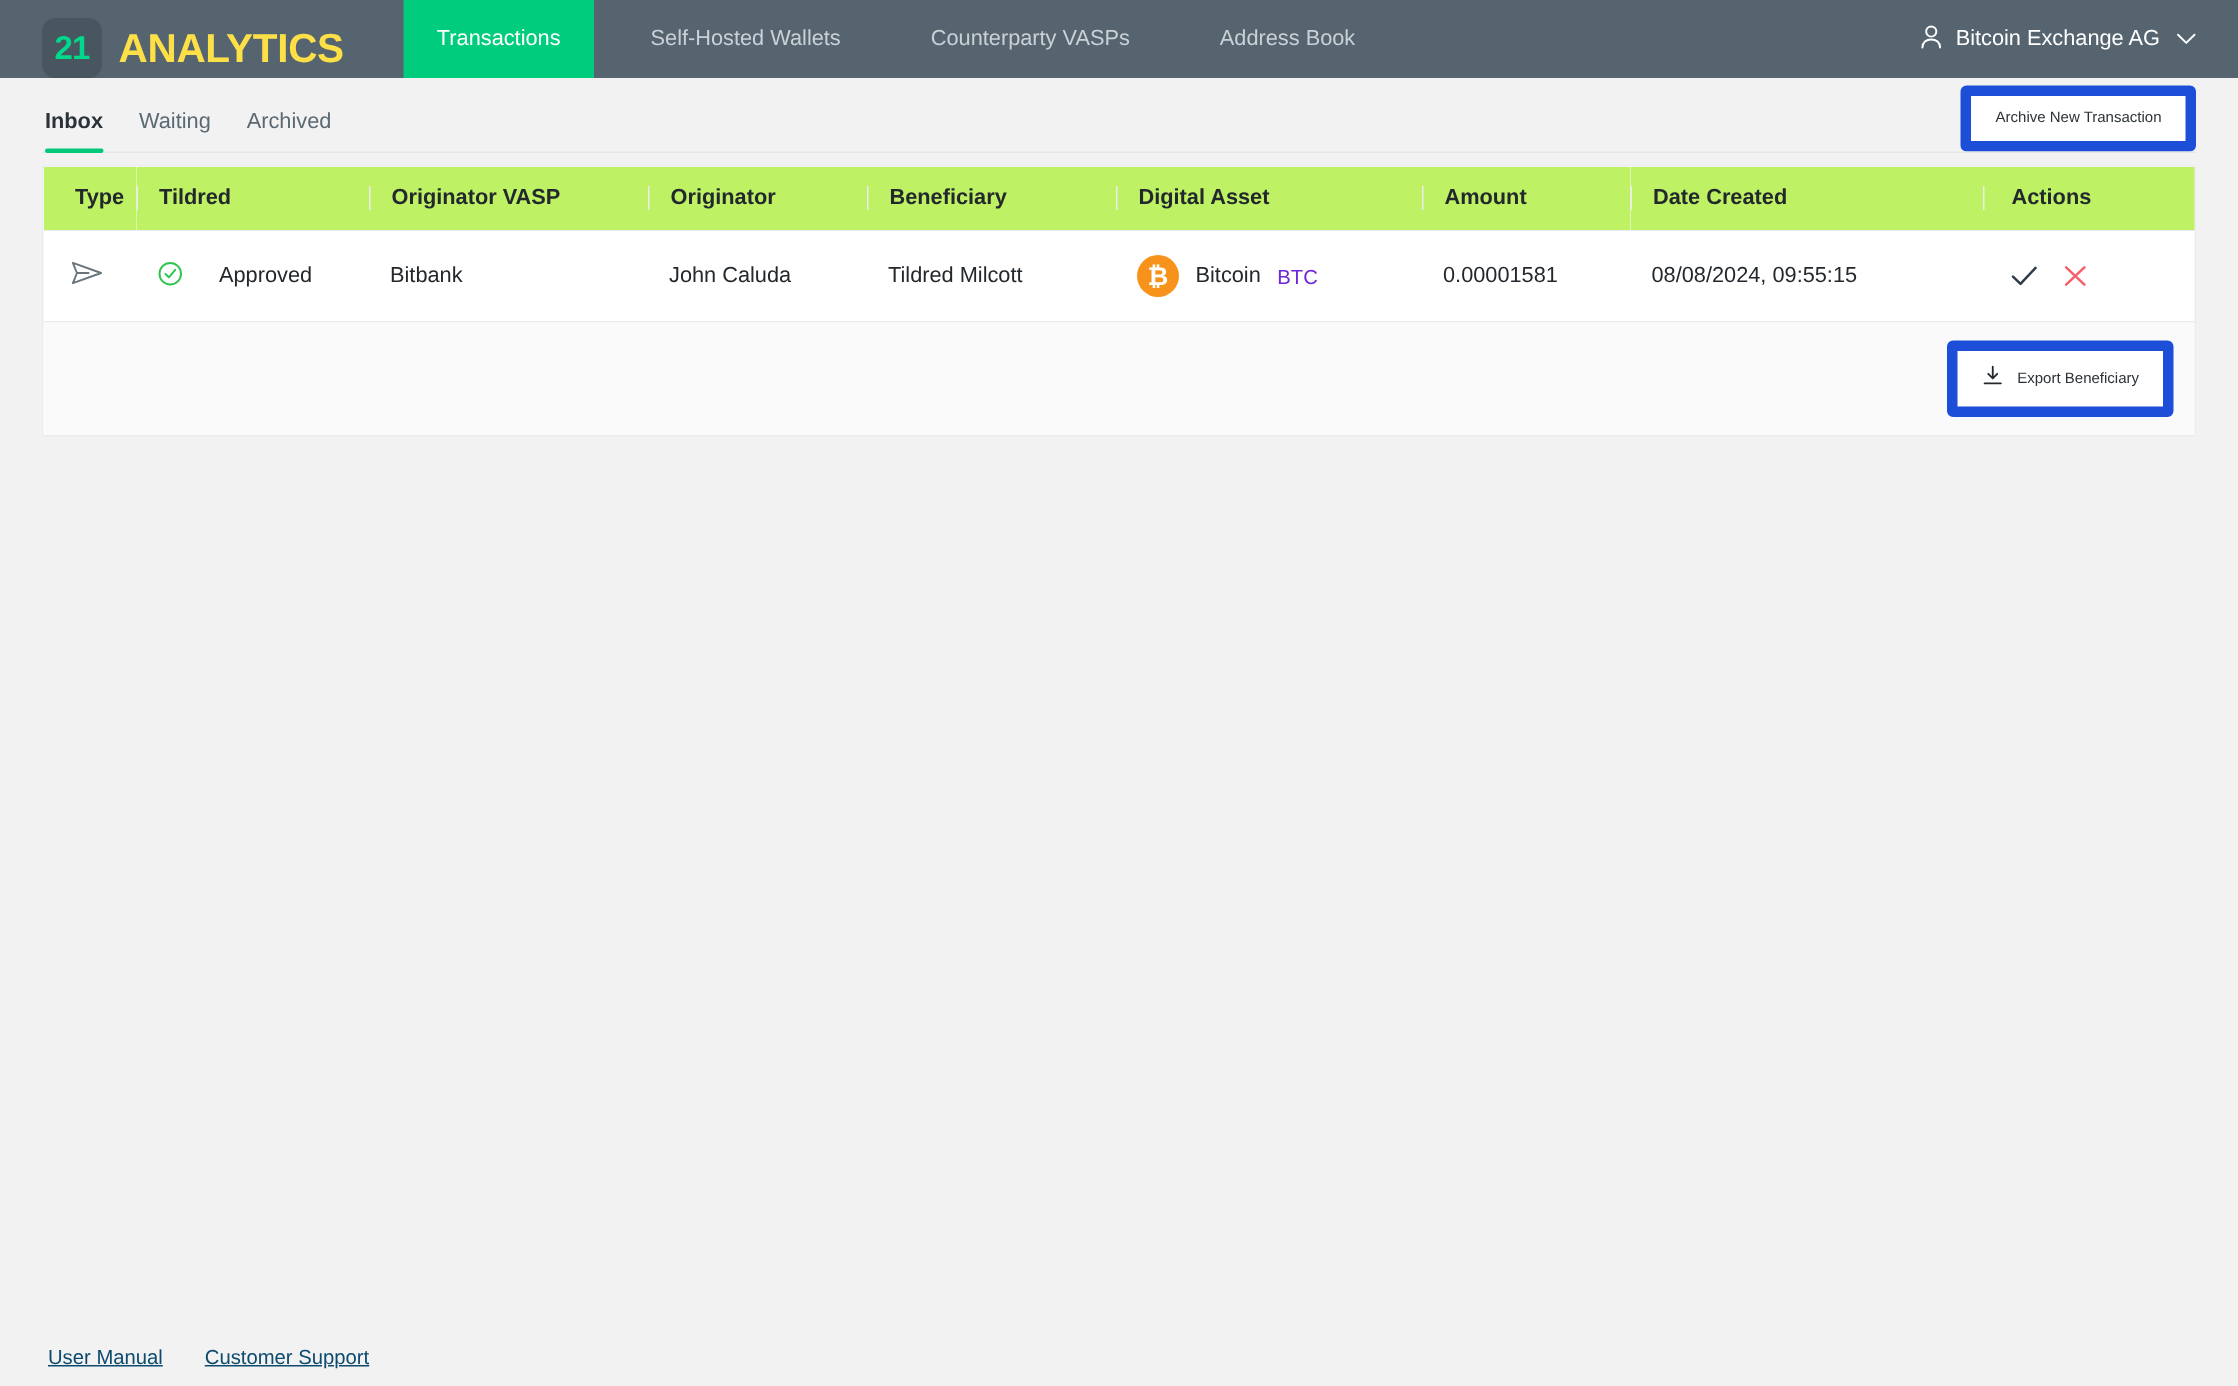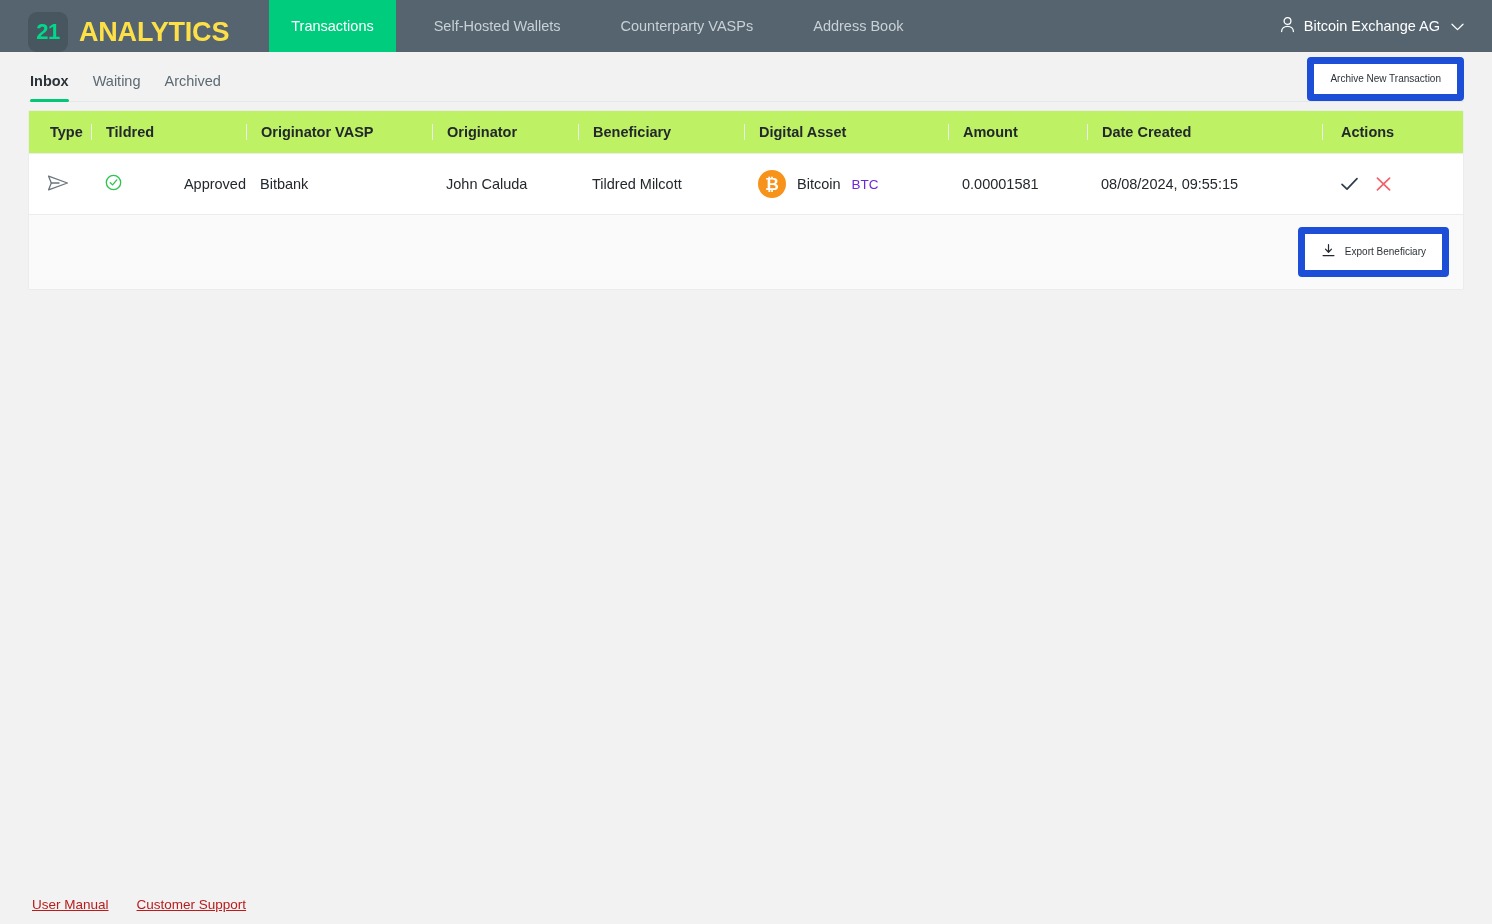--- a/index.html
+++ b/index.html
@@ -118,21 +118,21 @@
 
   table.tx tbody td {
     font-size: 14.5px; color: #23282d;
     padding: 16px 0 16px 14px;
     border-bottom: 1px solid #ebecee;
     vertical-align: middle;
   }
   table.tx tbody td.cell-type { padding-left: 18px; }
   table.tx tbody td.cell-actions { padding-left: 18px; }
 
-  .status-cell { display: flex; align-items: center; gap: 0; justify-content: space-between; }
+  .status-cell { display: flex; align-items: center; gap: 24px; }
   .status-text { color: #23282d; }
 
   .asset-cell { display: flex; align-items: center; gap: 11px; }
   .asset-badge {
     width: 28px; height: 28px; border-radius: 50%;
     background: #f7931a; color: #ffffff;
     display: flex; align-items: center; justify-content: center;
     font-size: 17px; font-weight: bold; line-height: 1;
   }
   .asset-name { color: #23282d; }
@@ -151,21 +151,21 @@
     background: #ffffff;
   }
 
   
   .page-footer {
     position: absolute; left: 0; bottom: 0; width: 100%;
     padding: 0 0 12px 32px;
     display: flex; align-items: center; gap: 28px;
   }
   .footer-link {
-    font-size: 13.5px; color: #b91c1c; text-decoration: underline;
+    font-size: 13.5px; color: #0c4a6e; text-decoration: underline;
     cursor: pointer;
   }
 </style>
 </head>
 <body>
 
 <div class="page">
 
   <div class="navbar">
     <div class="brand">

